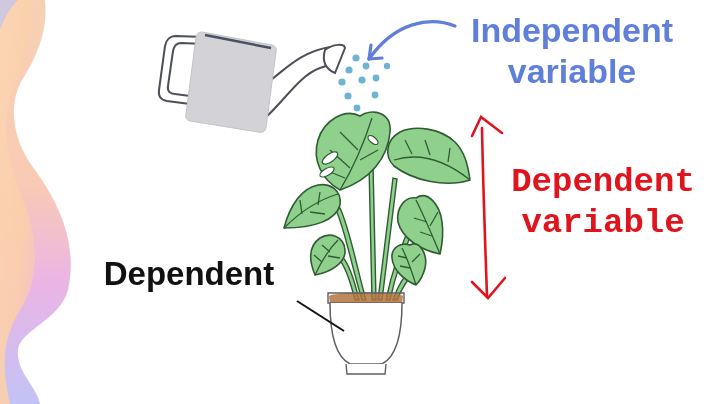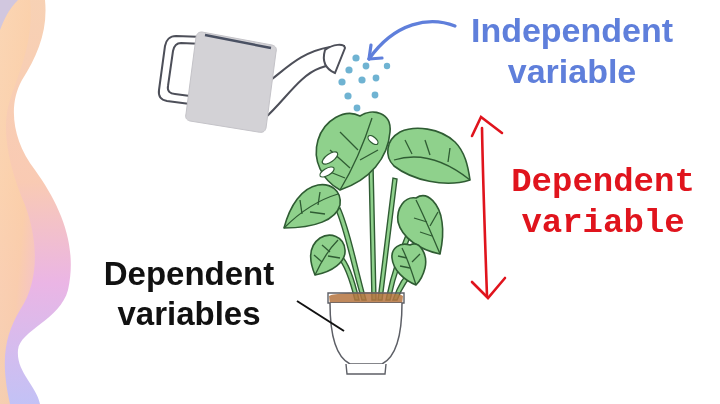--- a/index.html
+++ b/index.html
@@ -148,15 +148,14 @@
     <span>variable</span>
   </div>
 
   <div class="label" id="dep" style="color:#e0141d">
     <span>Dependent</span>
     <span>variable</span>
   </div>
 
   <div class="label" id="ctrl" style="color:#111111">
     <span>Dependent</span>
-    <span>variables</span>
   </div>
 </div>
 
 </body></html>

